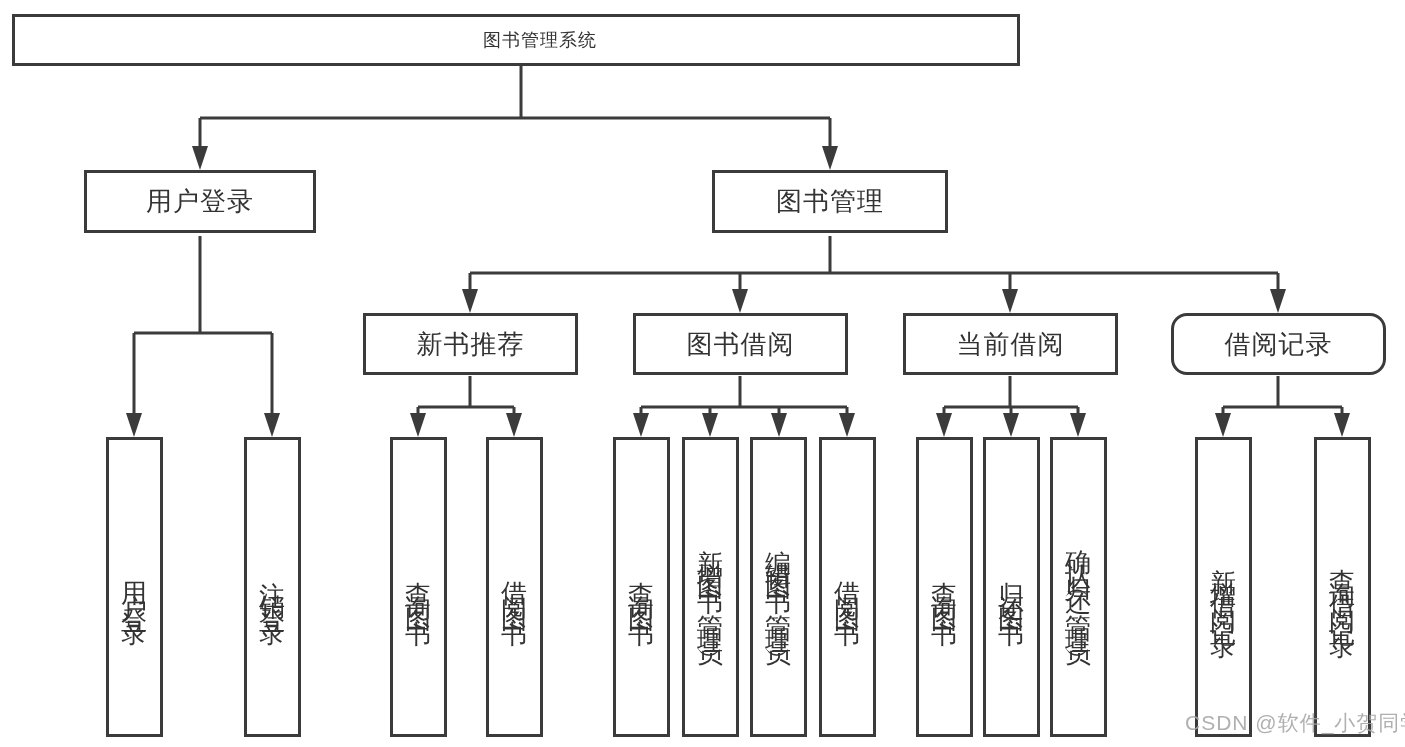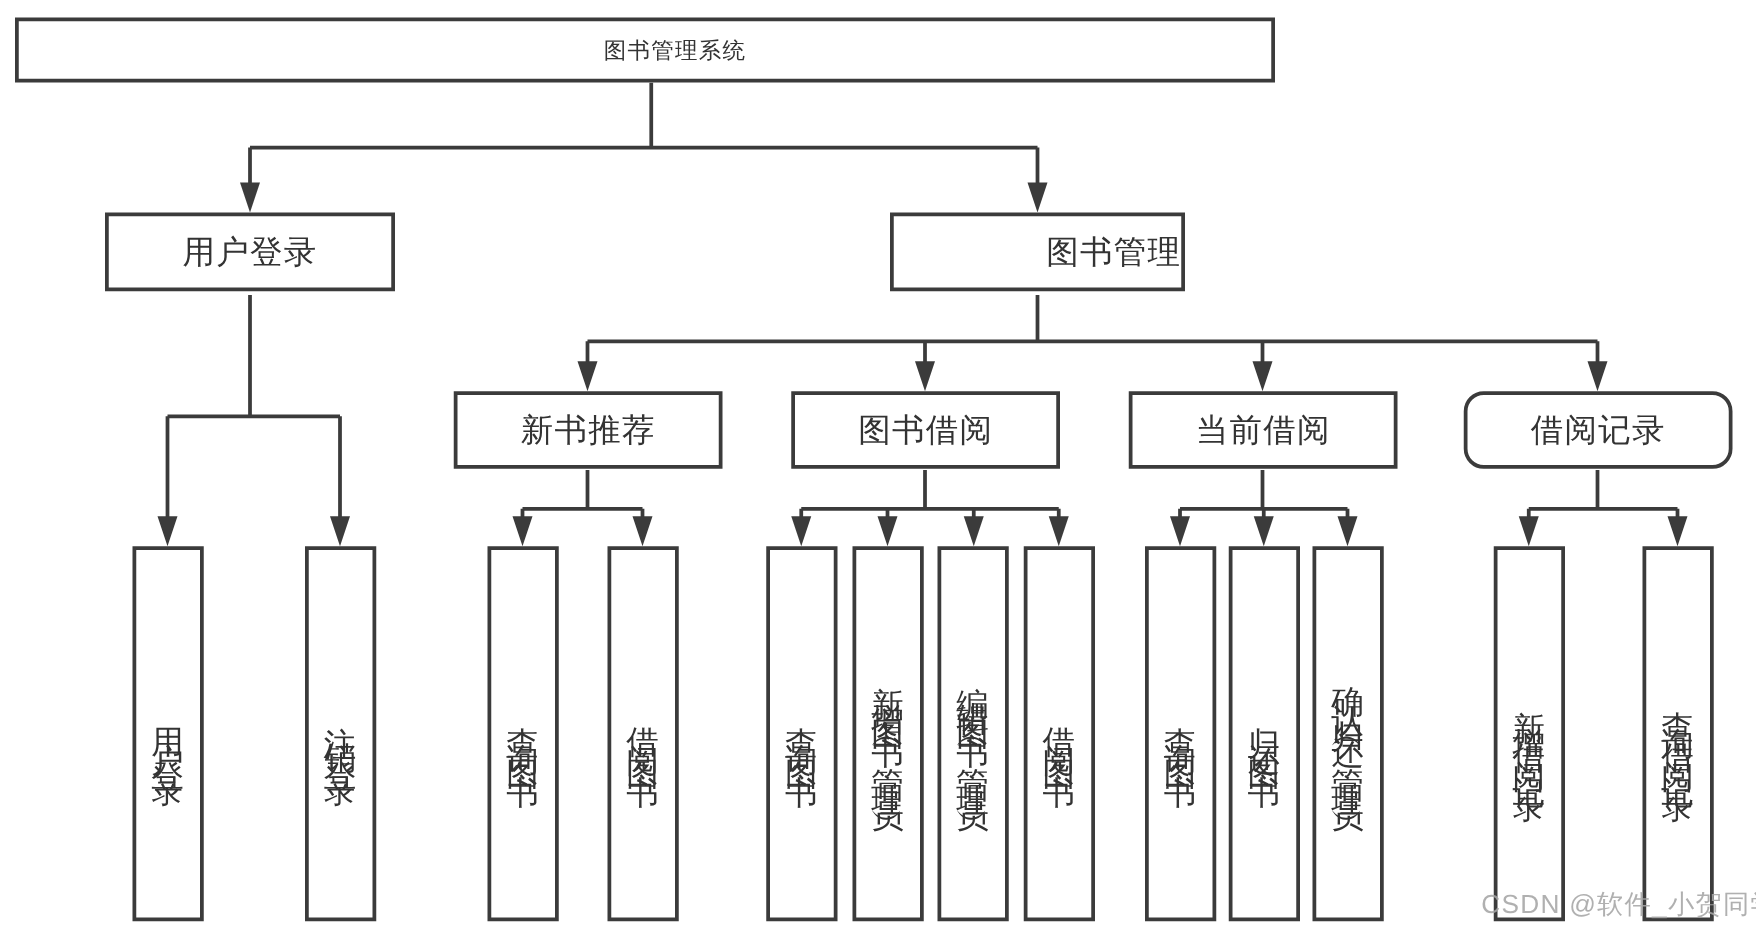--- a/index.html
+++ b/index.html
@@ -104,21 +104,21 @@
     </g>
   </svg>
 
   <div class="node root-node" style="left:12px; top:14px; width:1008px; height:52px;">
     <span>图书管理系统</span>
   </div>
 
   <div class="node" style="left:84px; top:170px; width:232px; height:63px;">
     <span>用户登录</span>
   </div>
-  <div class="node" style="left:712px; top:170px; width:236px; height:63px;justify-content:flex-end;">
+  <div class="node" style="left:712px; top:170px; width:236px; height:63px;">
     <span>图书管理</span>
   </div>
 
   <div class="node" style="left:363px; top:313px; width:215px; height:62px;justify-content:center;">
     <span>新书推荐</span>
   </div>
   <div class="node" style="left:903px; top:313px; width:215px; height:62px;">
     <span>当前借阅</span>
   </div>
   <div class="node" style="left:633px; top:313px; width:215px; height:62px;">

